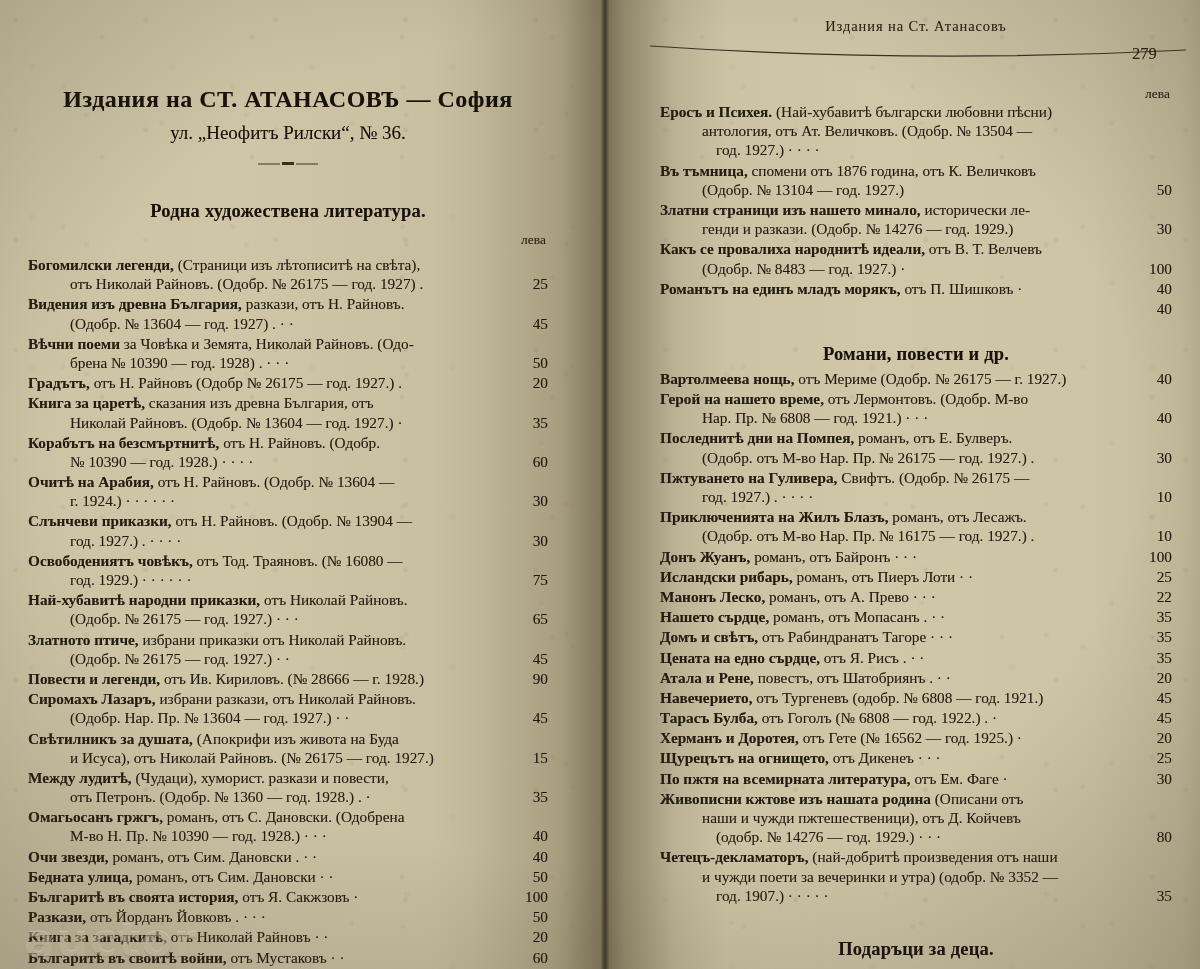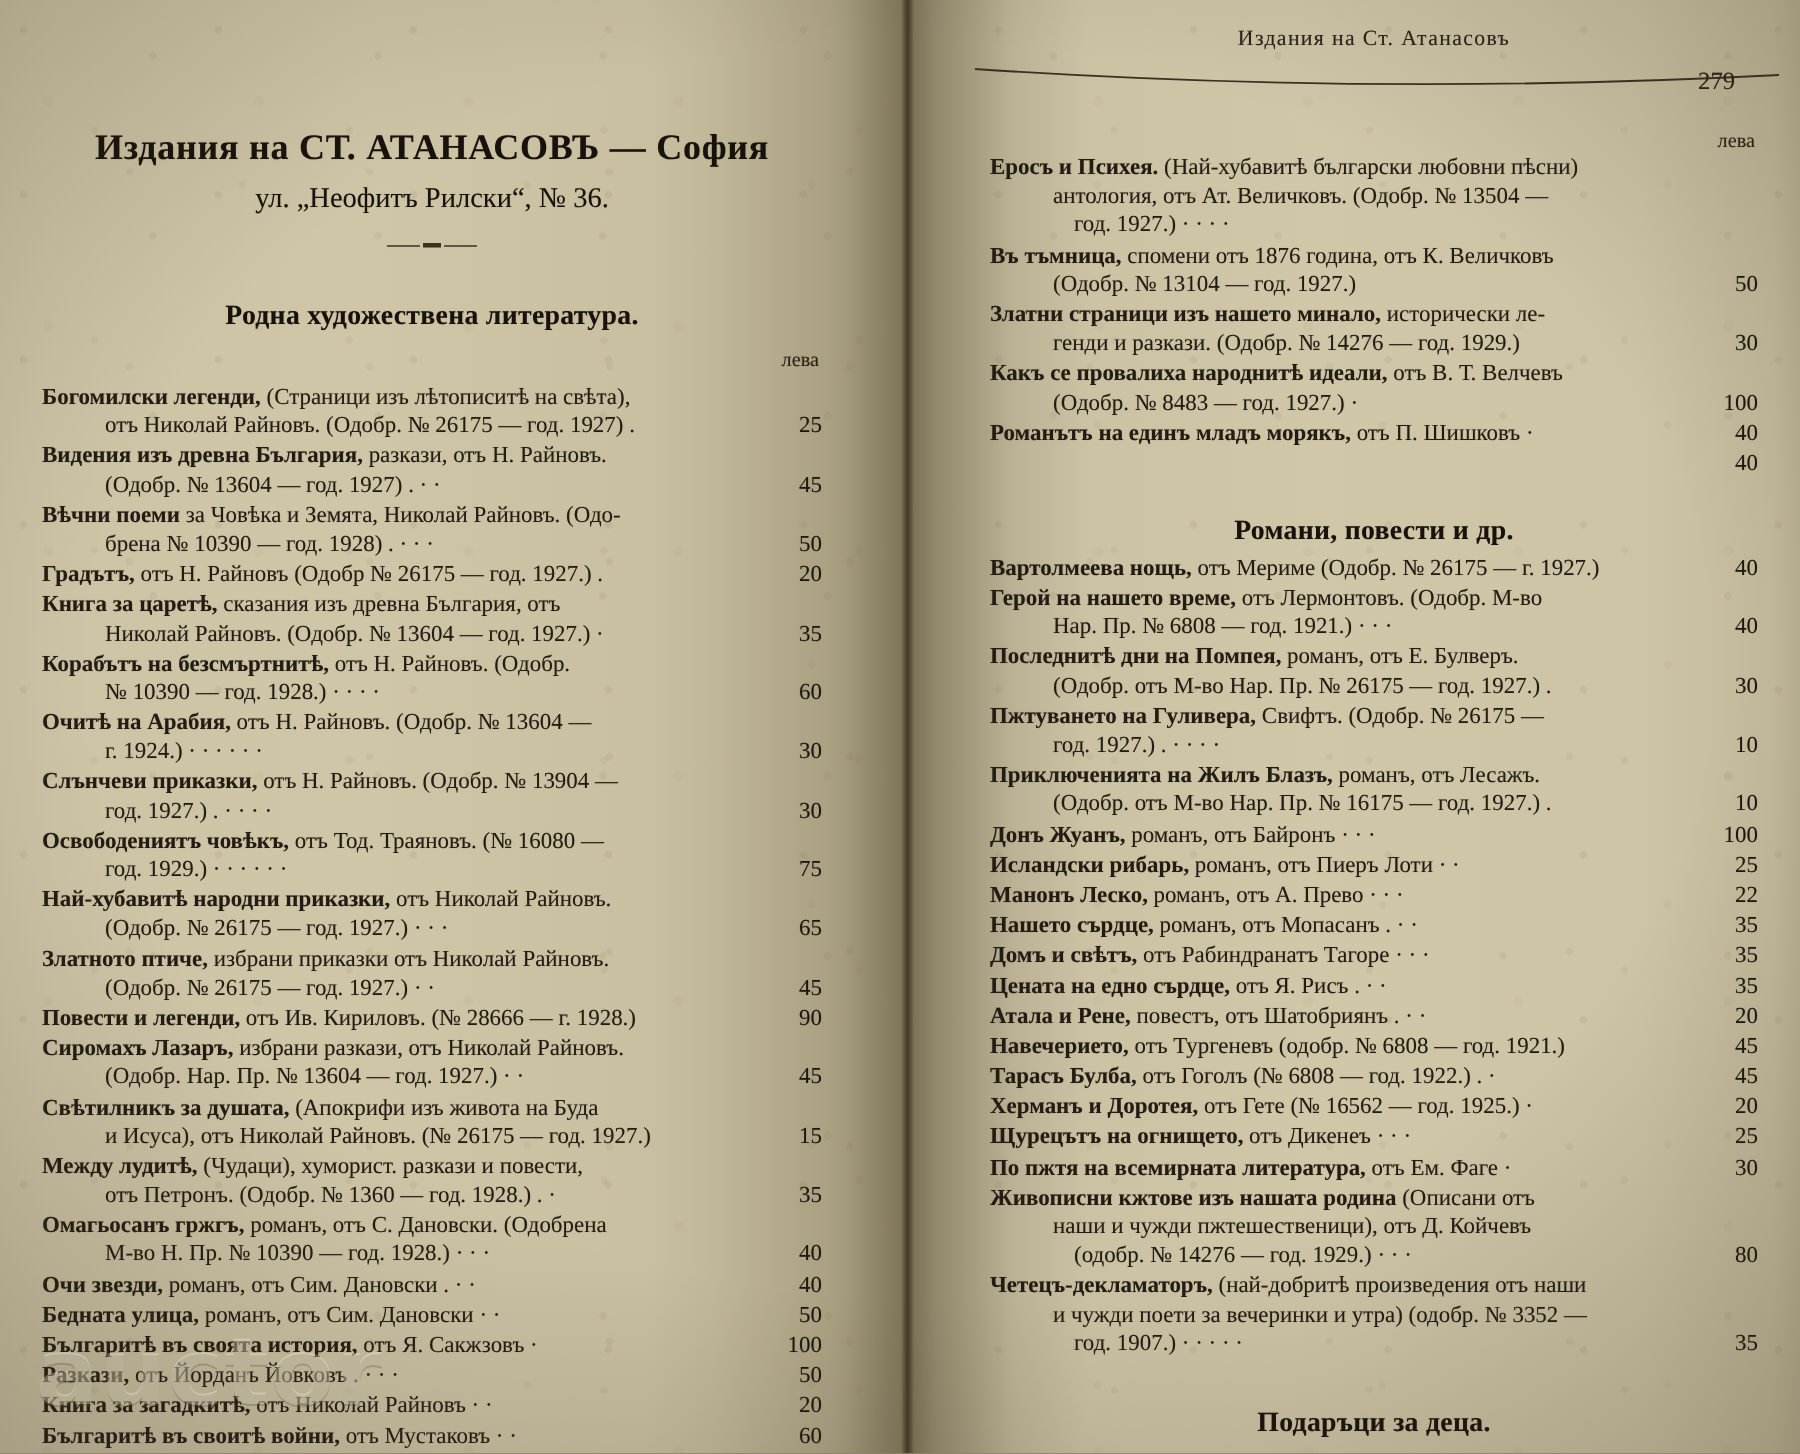--- a/index.html
+++ b/index.html
@@ -209,23 +209,23 @@
   }
   .entry .price.lastline { bottom: 0; }
 
   
   .col, .runhead, .folio { text-shadow: 0 0 .6px rgba(40,32,20,.35); }
 
   
   .watermark {
     position: absolute;
     left: 24px;
-    bottom: 18px;
+    bottom: 2px;
     font-family: "DejaVu Sans", sans-serif;
-    font-size: 62px;
+    font-size: 46px;
     font-weight: bold;
     letter-spacing: 1px;
     color: rgba(255,250,230,.30);
     text-shadow: 0 1px 0 rgba(90,78,52,.30);
     pointer-events: none;
     user-select: none;
   }
 </style>
 </head>
 <body>

